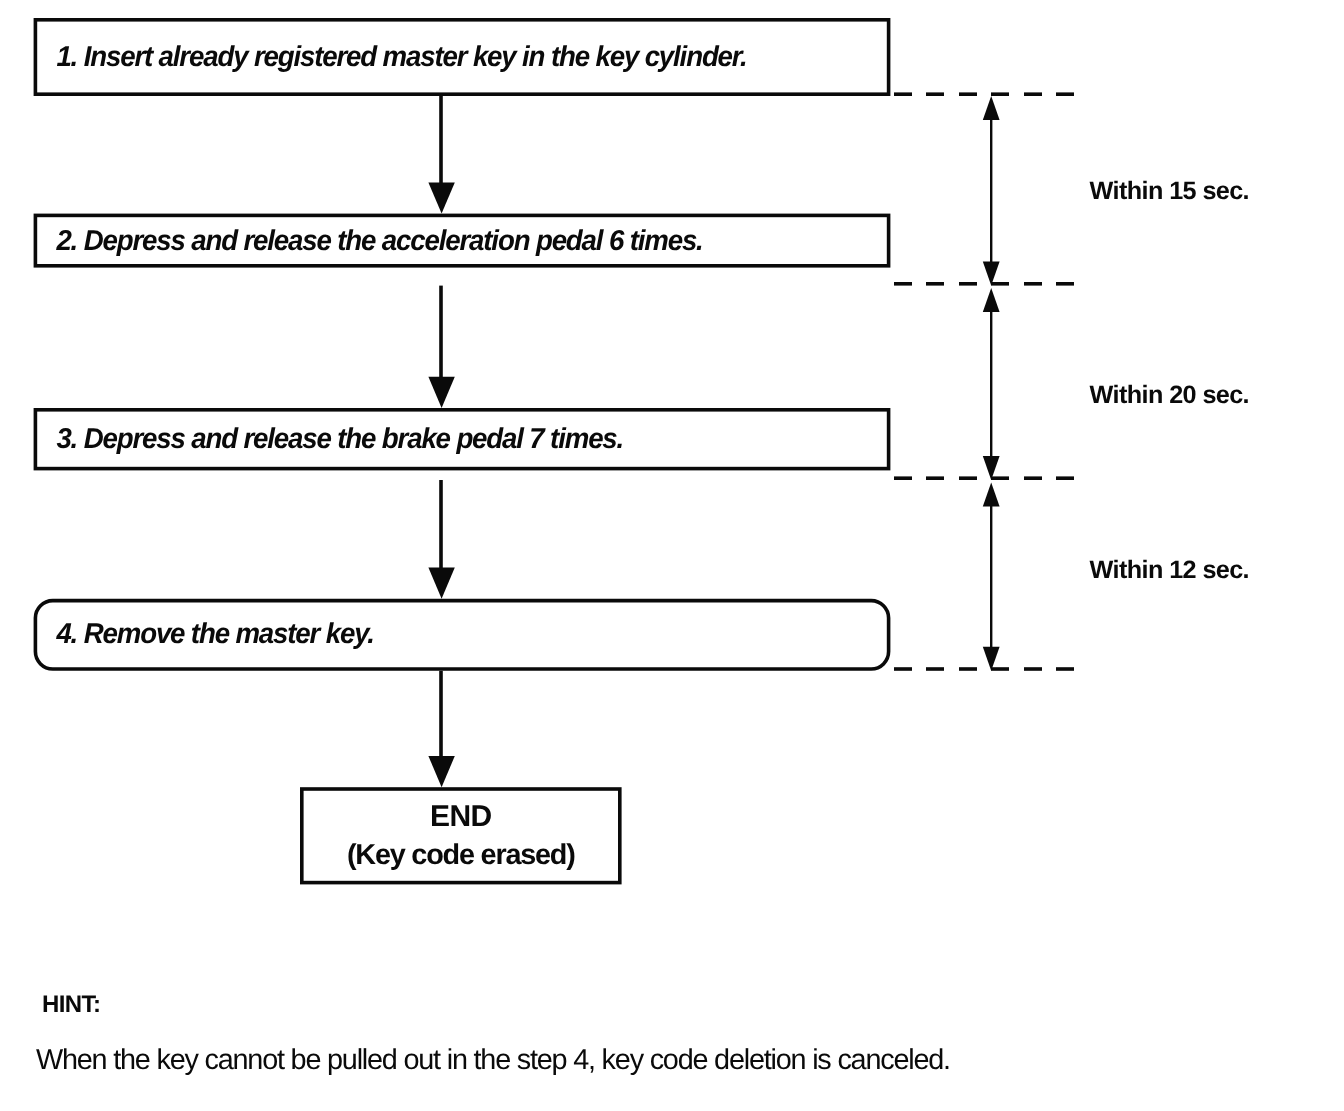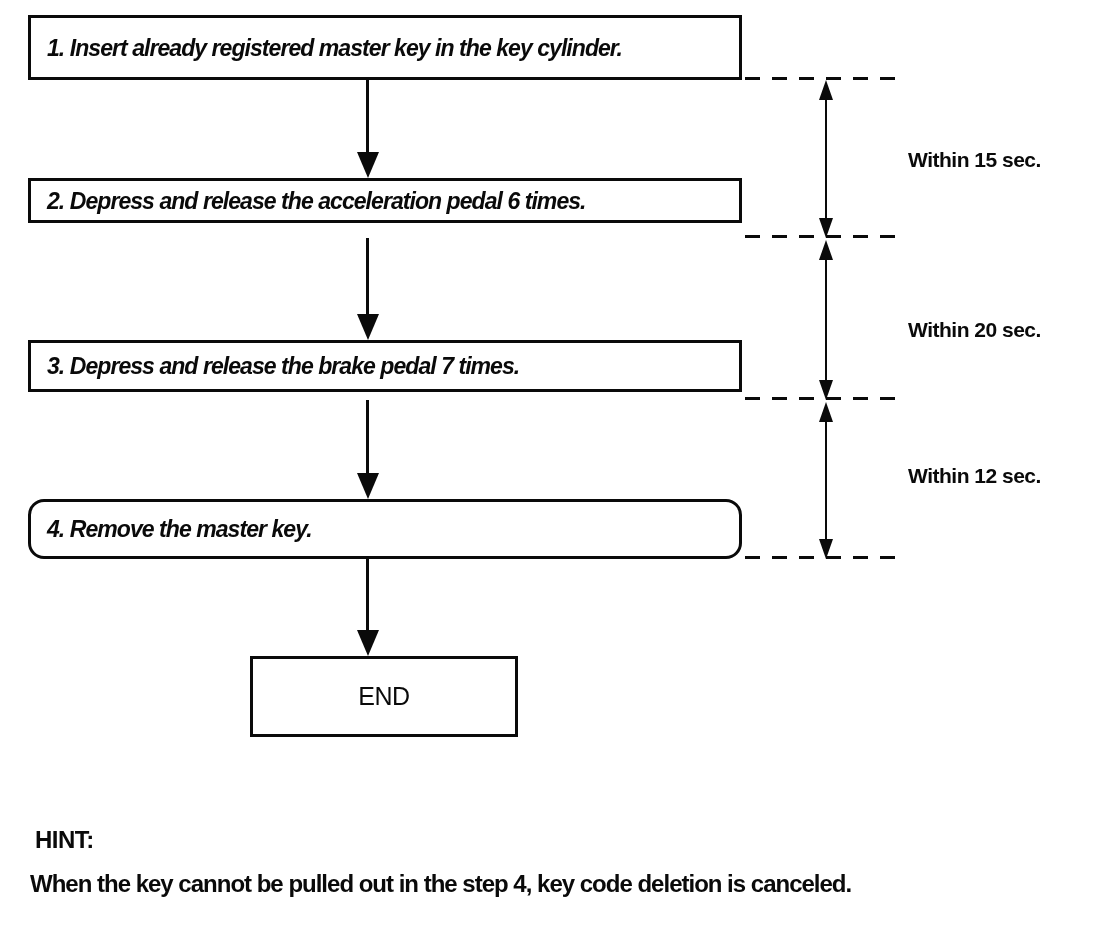--- a/index.html
+++ b/index.html
@@ -23,21 +23,21 @@
     transform:scaleX(0.96); transform-origin:left center;
   }
 
   
   .end-box {
     position:absolute; left:250px; top:656px; width:268px; height:81px;
     border:3px solid var(--ink); background:var(--background);
     display:flex; flex-direction:column; align-items:center; justify-content:center;
     text-align:center;
   }
-  .end-box .l1 { font-size:25px; font-weight:400; letter-spacing:-0.5px; }
+  .end-box .l1 { font-size:25px; font-weight:700; letter-spacing:-0.5px; }
   .end-box .l2 { font-size:24px; font-weight:700; letter-spacing:-1px; margin-top:4px; }
 
   
   .stem { position:absolute; left:366px; width:3px; background:var(--ink); }
   .head-down {
     position:absolute; left:357px; width:0; height:0;
     border-left:11px solid transparent; border-right:11px solid transparent;
     border-top:26px solid var(--ink);
   }
 
@@ -58,41 +58,42 @@
     position:absolute; left:819px; width:0; height:0;
     border-left:7px solid transparent; border-right:7px solid transparent;
     border-top:20px solid var(--ink);
   }
 
   .timing-label {
     position:absolute; left:908px;
     font-size:21px; font-weight:700; letter-spacing:-0.5px; white-space:nowrap;
   }
 
-  .hint-title { position:absolute; left:35px; top:826px; font-size:24px; font-weight:700; letter-spacing:-0.5px; }
-  .hint-body  { position:absolute; left:30px; top:870px; font-size:24px; font-weight:700; letter-spacing:-1px; white-space:nowrap; }
+  .hint-title { position:absolute; left:35px; top:826px; font-size:20px; font-weight:700; letter-spacing:-0.5px; }
+  .hint-body  { position:absolute; left:30px; top:870px; font-size:24px; font-weight:400; letter-spacing:-1px; white-space:nowrap; }
 </style>
 </head>
 <body>
 
 <div class="step-box" style="top:15px;height:65px;">
   <span class="lbl">1. Insert already registered master key in the key cylinder.</span>
 </div>
 <div class="step-box" style="top:178px;height:45px;">
   <span class="lbl">2. Depress and release the acceleration pedal 6 times.</span>
 </div>
 <div class="step-box" style="top:340px;height:52px;">
   <span class="lbl">3. Depress and release the brake pedal 7 times.</span>
 </div>
 <div class="step-box" style="top:499px;height:60px;border-radius:16px;">
   <span class="lbl">4. Remove the master key.</span>
 </div>
 
 <div class="end-box">
   <span class="l1">END</span>
+  <span class="l2">(Key code erased)</span>
 </div>
 
 <div>
   <div class="stem" style="top:80px;height:76px;"></div>
   <div class="head-down" style="top:152px;"></div>
 </div>
 <div>
   <div class="stem" style="top:238px;height:80px;"></div>
   <div class="head-down" style="top:314px;"></div>
 </div>

